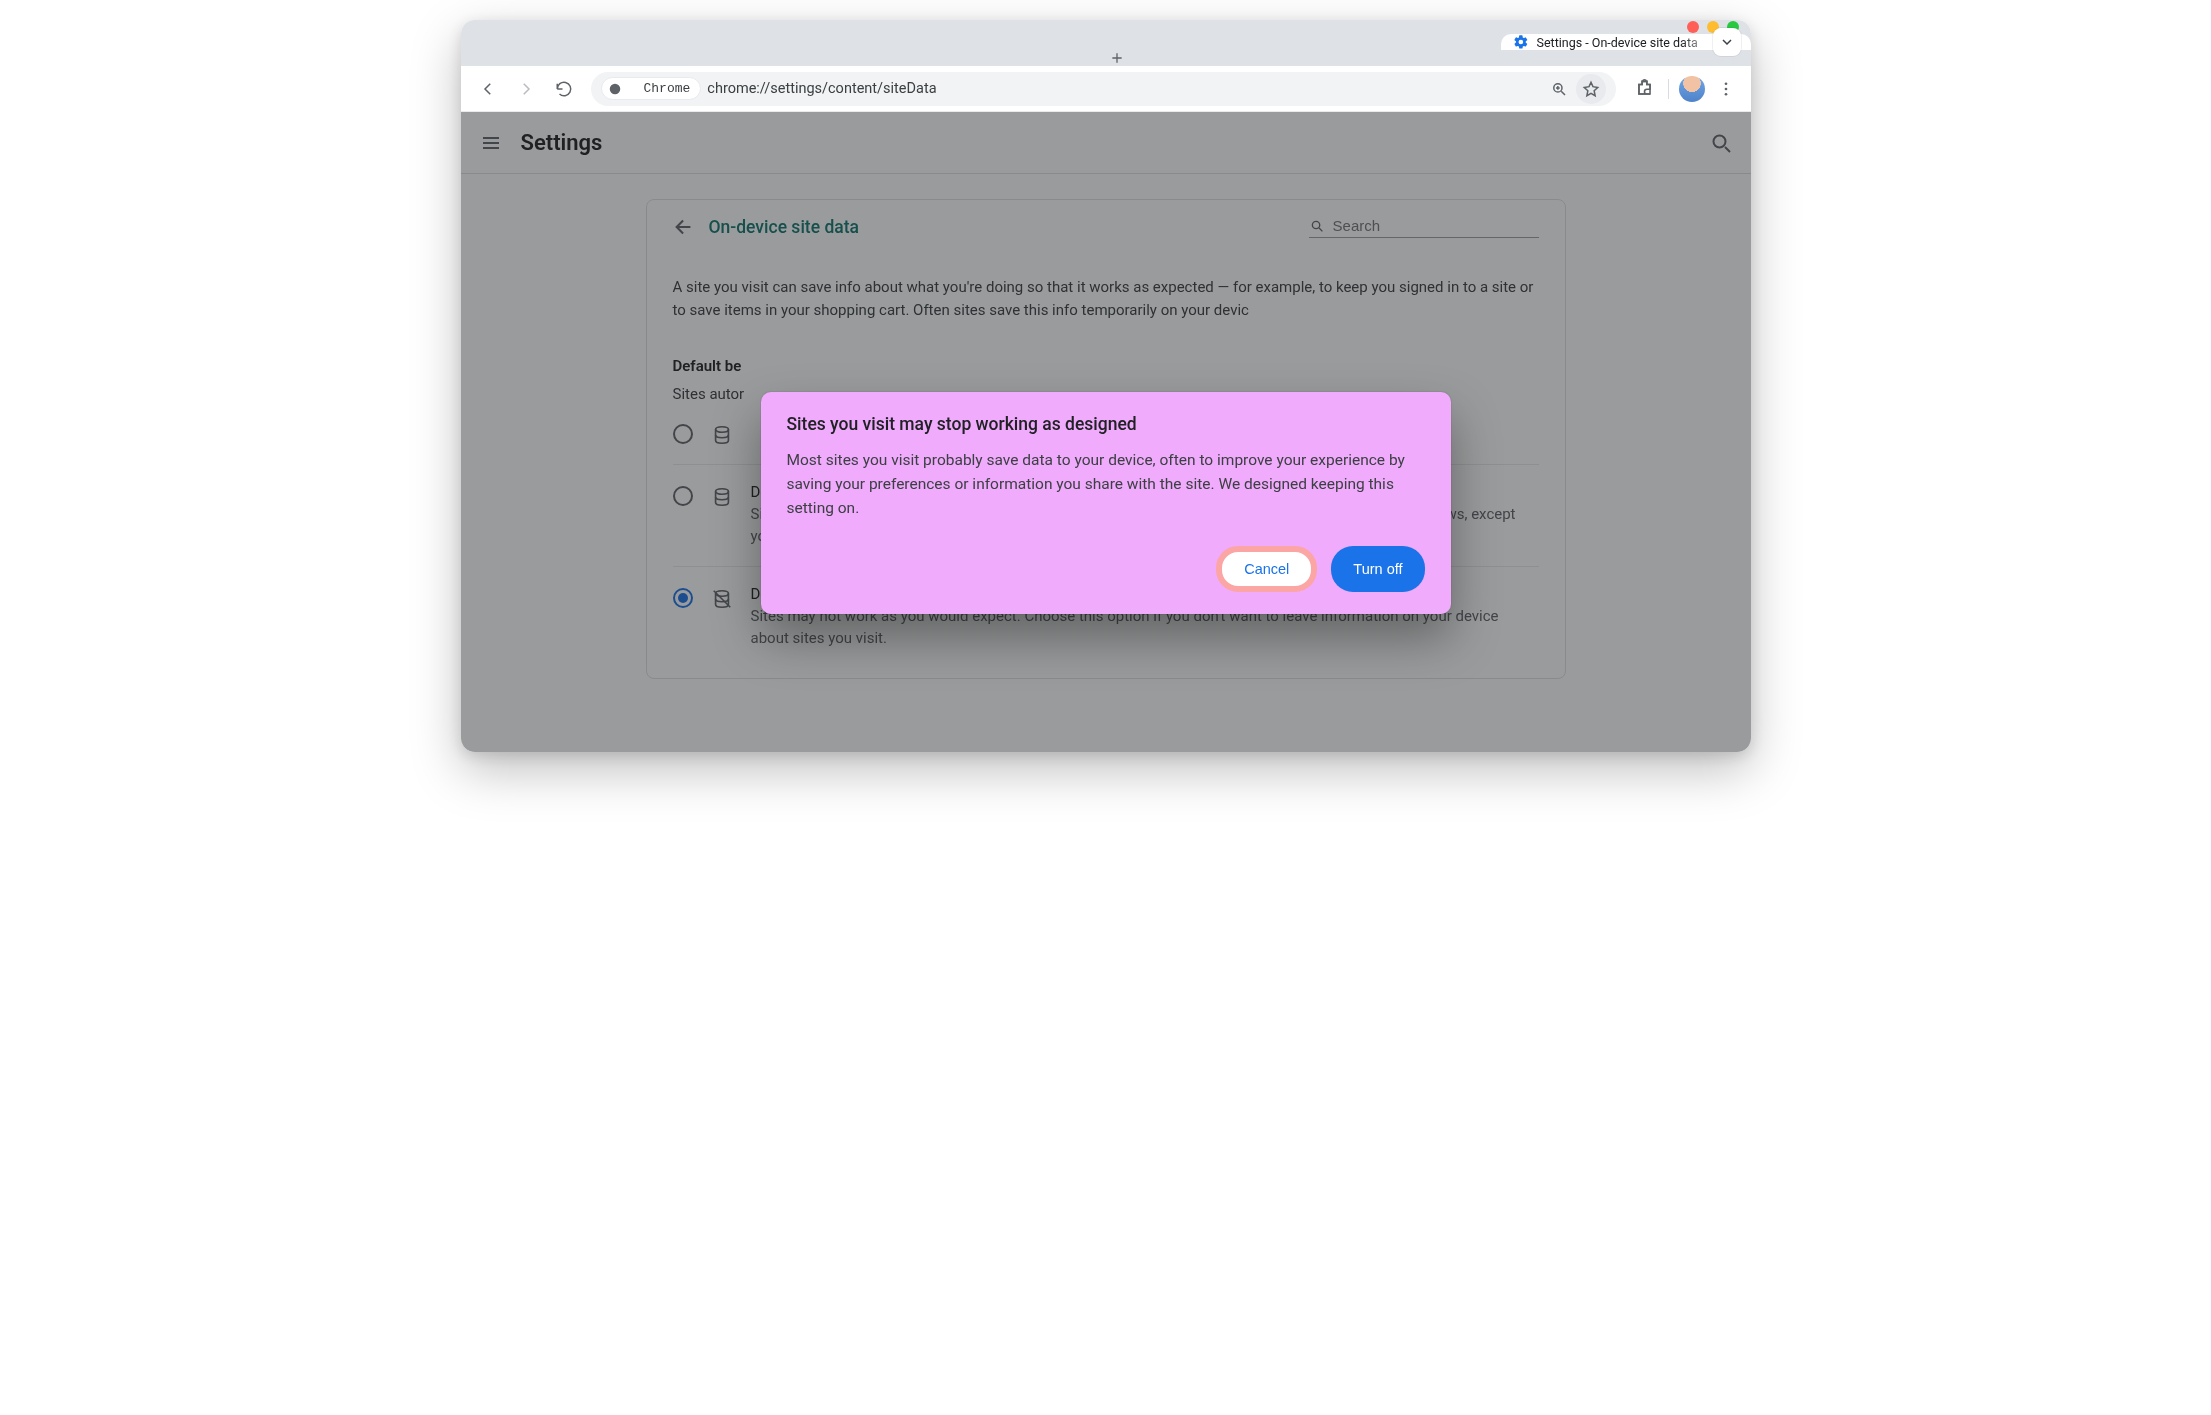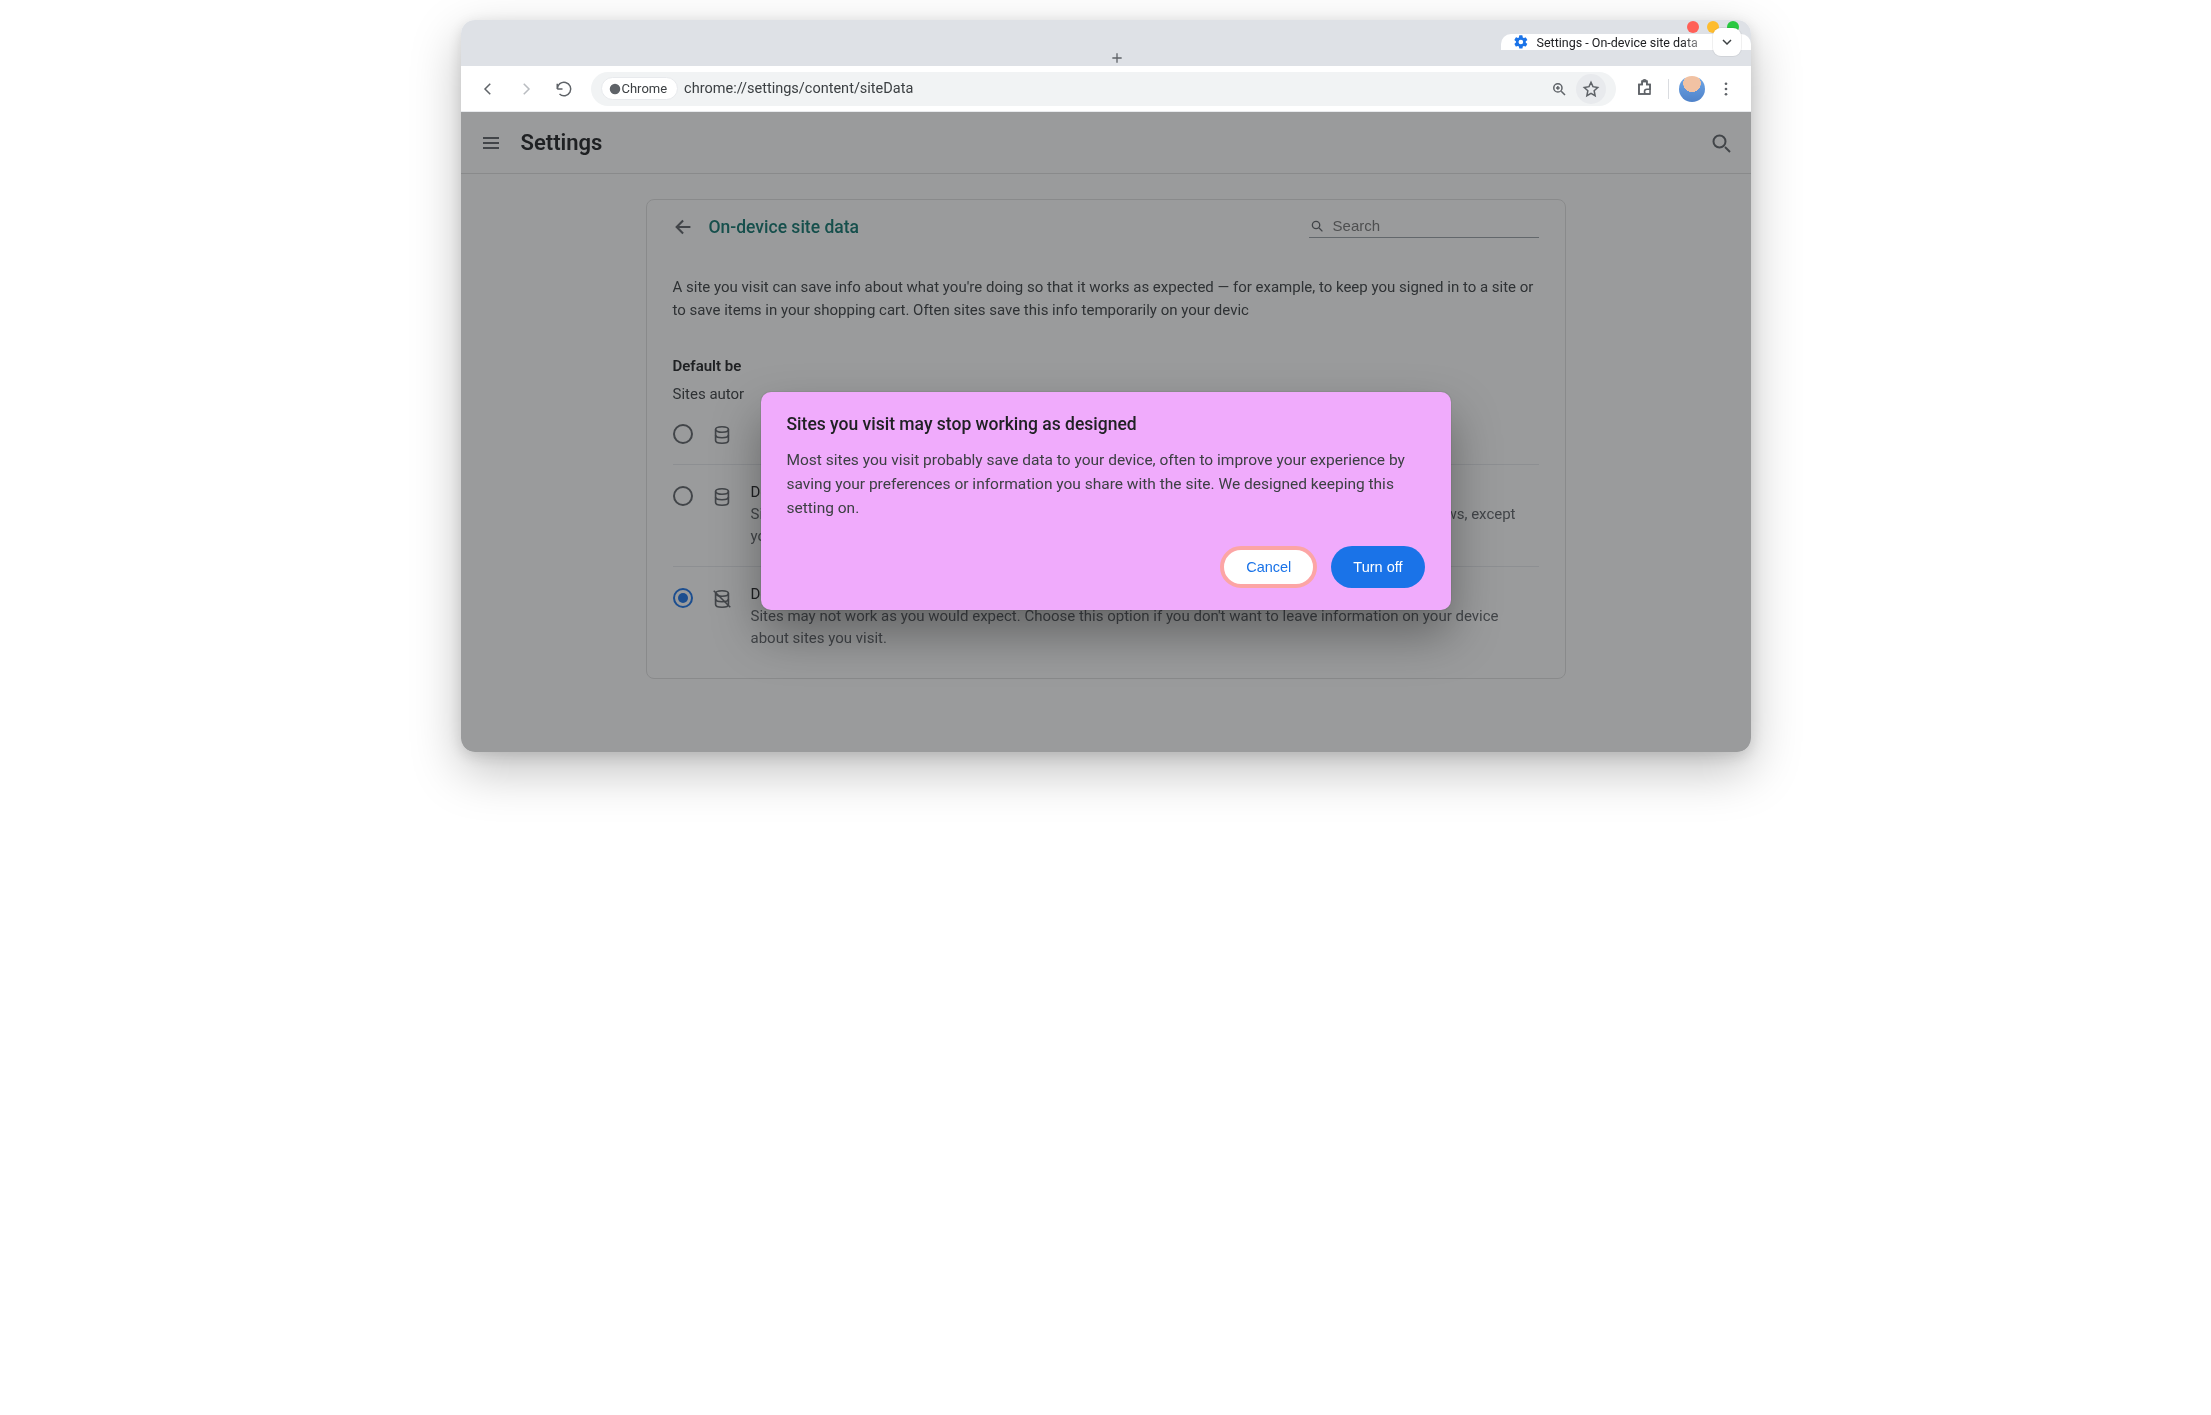--- a/index.html
+++ b/index.html
@@ -118,27 +118,28 @@
     height:34px;
     background:#f1f3f4;
     border-radius:17px;
     display:flex;
     align-items:center;
     padding: 0 10px;
     margin: 0 6px;
     gap: 6px;
   }
   .chip {
-    display:flex;align-items:center;gap:0;
+    display:flex;align-items:center;gap:22px;
     background:#fff;
     border-radius: 14px;
     padding: 3px 10px 3px 6px;
     font-size:13px;
     color:#3c4043;
     border:1px solid #e8eaed;
+    font-family:Liberation Mono, monospace;
   }
   .chip svg { width:14px;height:14px; }
   .url-text { font-size:14.5px;color:#3c4043;white-space:nowrap;overflow:hidden; }
   .omni-right { display:flex;align-items:center;gap:2px;color:#5f6368; margin-left:auto;}
   .omni-right .ico, .right-icons .ico { width:30px;height:30px;display:flex;align-items:center;justify-content:center;cursor:pointer;color:#5f6368;}
   .star-bg { background:#e8eaed; border-radius:50%; }
   .right-icons { display:flex;align-items:center;gap:4px;padding-left:4px;}
   .divider { width:1px;height:20px;background:#dadce0;margin:0 4px;}
   .avatar {
     width:26px;height:26px;border-radius:50%;
@@ -234,21 +235,21 @@
   .modal h3 { font-size:17.5px;font-weight:500;color:#202124;margin-bottom:14px;}
   .modal p { font-size:15.5px;line-height:1.55;color:#3c4043; }
   .modal-actions { display:flex;justify-content:flex-end;gap:14px;margin-top:26px;}
   .btn {
     font-size:14.5px;font-weight:500;
     padding: 9px 22px;
     border-radius: 22px;
     cursor:pointer;
     border:none;
   }
-  .btn-secondary { background:#fff;color:#1a73e8;border:4px solid #fca5a5;}
+  .btn-secondary { background:#fff;color:#1a73e8;border:6px solid #fca5a5;}
   .btn-primary { background:#1a73e8;color:#fff;}
 </style>
 </head>
 <body>
 
 <div class="browser-window">
 
   <div class="tab-strip">
     <div class="mac-buttons">
       <div class="mac-btn mac-close"></div>

